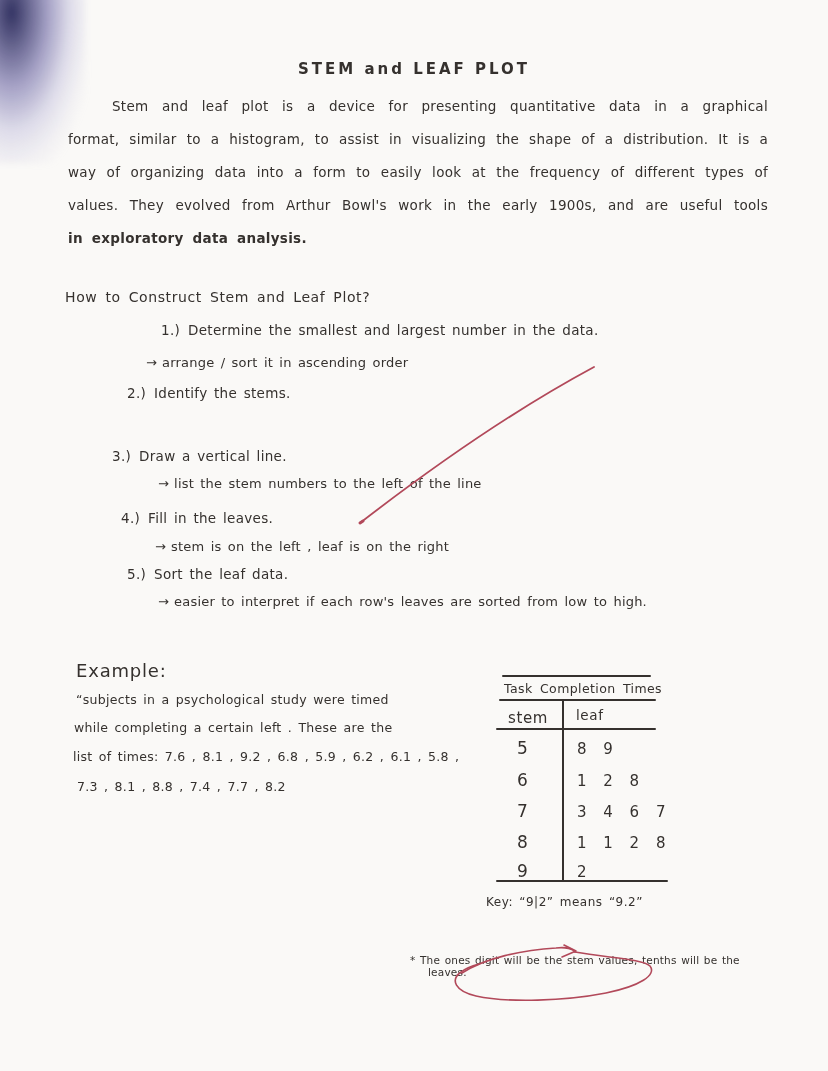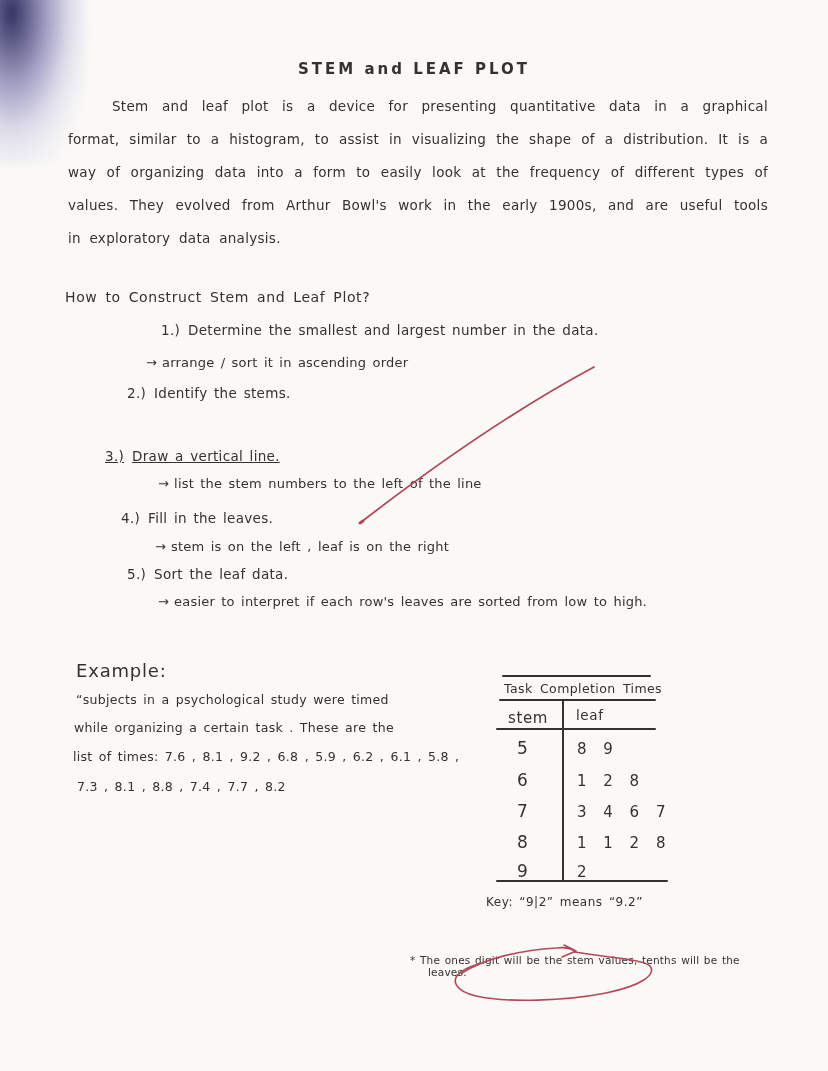--- a/index.html
+++ b/index.html
@@ -25,29 +25,29 @@
   .abs{position:absolute;white-space:nowrap;}
   .title{
     top:60px;left:0;width:828px;text-align:center;
     font-size:15px;letter-spacing:3px;font-weight:bold;
   }
   .intro{font-size:13.5px;word-spacing:4px;letter-spacing:0.3px;white-space:nowrap;}
   .il0{top:98px;left:112px;width:656px;text-align:justify;text-align-last:justify;}
   .il1{top:131px;left:68px;width:700px;text-align:justify;text-align-last:justify;}
   .il2{top:164px;left:68px;width:700px;text-align:justify;text-align-last:justify;}
   .il3{top:197px;left:68px;width:700px;text-align:justify;text-align-last:justify;}
-  .il4{top:230px;left:68px;}
+  .il4{top:230px;left:68px;font-weight:bold;}
   .howto-heading{top:289px;left:65px;font-size:14px;letter-spacing:0.6px;word-spacing:3px;}
   .step{font-size:13.5px;letter-spacing:0.3px;word-spacing:2px;}
   .step .num{margin-right:8px;}
   .sub{font-size:13px;letter-spacing:0.2px;word-spacing:2px;}
   .sub .arrow{margin-right:5px;font-size:13px;}
   .s0{top:322px;left:120px;margin-left:41px;} .b0{top:355px;left:146px;}
   .s1{top:385px;left:127px;} .b1{top:416px;left:151px;}
-  .s2{top:448px;left:105px;text-decoration:underline;} .b2{top:476px;left:158px;}
+  .s2{top:448px;left:112px;} .b2{top:476px;left:158px;}
   .s3{top:510px;left:121px;} .b3{top:539px;left:155px;}
   .s4{top:566px;left:127px;} .b4{top:594px;left:158px;}
   .example-heading{top:660px;left:76px;font-size:18px;letter-spacing:0.8px;}
   .ex-line{font-size:12.5px;letter-spacing:0.3px;word-spacing:2px;}
   .e0{top:692px;left:76px;} .e1{top:720px;left:74px;}
   .e2{top:749px;left:73px;} .e3{top:779px;left:77px;}
 
   
   .tline{position:absolute;background:#35312e;border-radius:1px;}
   .t-top{left:502px;top:675px;width:149px;height:2px;}
@@ -114,21 +114,21 @@
 
   <div class="abs step s4">
     <span class="num">5.)</span><span>Sort the leaf data.</span>
   </div>
   <div class="abs sub b4">
     <span class="arrow">→</span><span>easier to interpret if each row's leaves are sorted from low to high.</span>
   </div>
 
   <div class="abs example-heading">Example:</div>
   <div class="abs ex-line e0">“subjects in a psychological study were timed</div>
-  <div class="abs ex-line e1">while organizing a certain task . These are the</div>
+  <div class="abs ex-line e1">while completing a certain left . These are the</div>
   <div class="abs ex-line e2">list of times: 7.6 , 8.1 , 9.2 , 6.8 , 5.9 , 6.2 , 6.1 , 5.8 ,</div>
   <div class="abs ex-line e3">7.3 , 8.1 , 8.8 , 7.4 , 7.7 , 8.2</div>
 
   <div class="tline t-top"></div>
   <div class="abs t-title">Task Completion Times</div>
   <div class="tline t-title-ul"></div>
   <div class="abs t-head-stem">stem</div>
   <div class="abs t-head-leaf">leaf</div>
   <div class="tline t-head-ul"></div>
   <div class="tline t-vline"></div>

